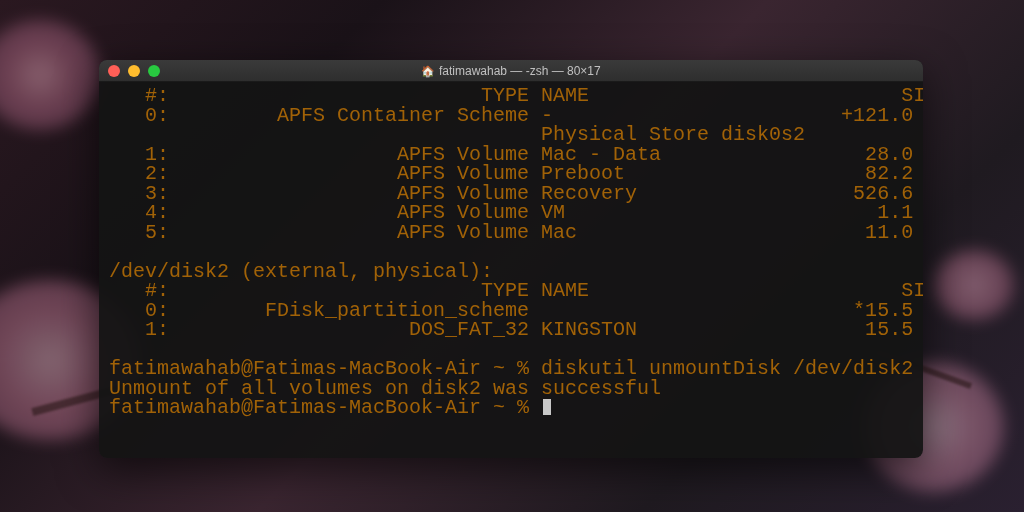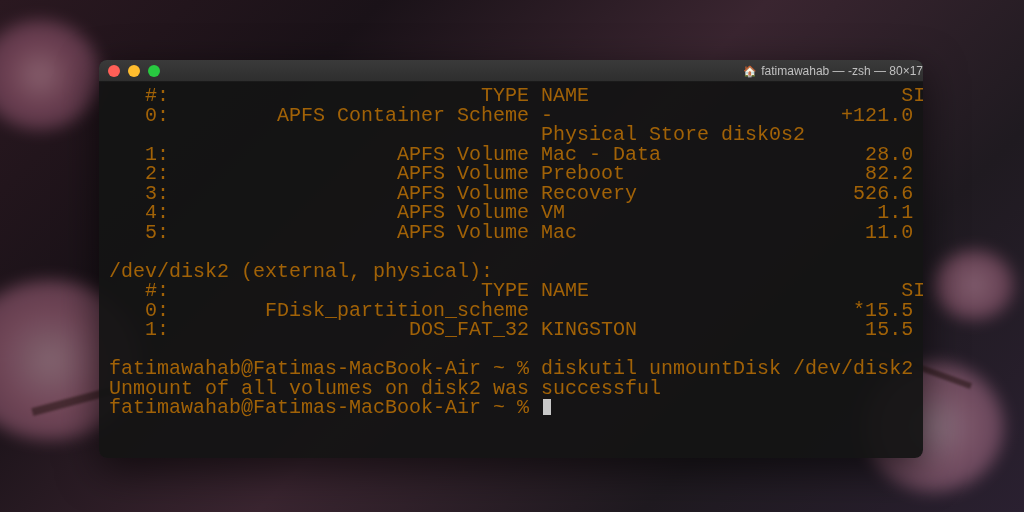--- a/index.html
+++ b/index.html
@@ -66,21 +66,21 @@
       height: 12px;
       border-radius: 50%;
     }
     .tl-close { background: #ff5f57; }
     .tl-min { background: #ffbd2e; }
     .tl-max { background: #28c940; }
     .title {
       position: absolute;
       left: 0;
       right: 0;
-      text-align: right;
+      text-align: center;
       color: #c0c0c0;
       font-size: 12px;
       font-family: -apple-system, "Helvetica Neue", sans-serif;
       pointer-events: none;
     }
     .house-icon {
       display: inline-block;
       margin-right: 4px;
       font-size: 11px;
     }

